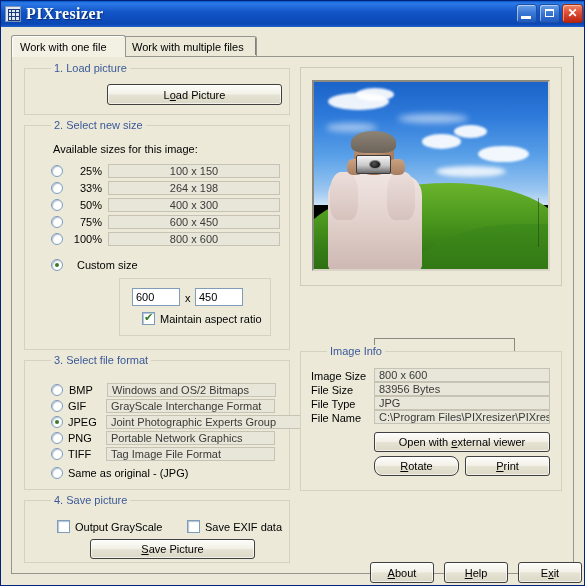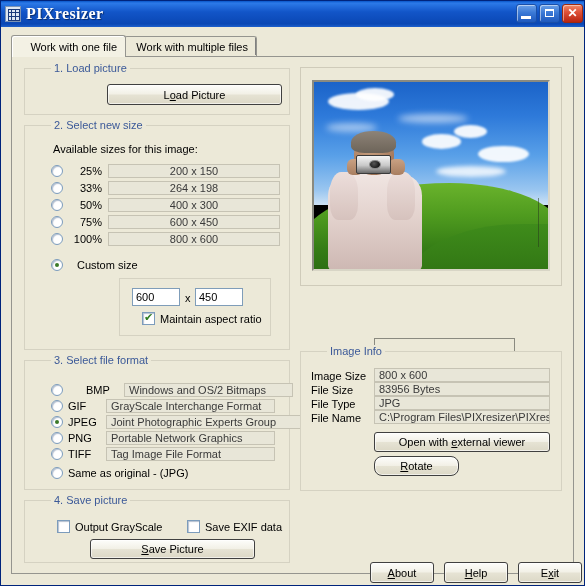--- a/index.html
+++ b/index.html
@@ -94,21 +94,21 @@
   }
   
   .tabstrip {
     position: absolute; left: 8px; top: 9px;
     width: 563px; height: 21px;
   }
   .tab {
     position: absolute; top: 0; height: 21px;
     box-sizing: border-box;
     font-size: 11px; color: #000;
-    display: flex; align-items: center; justify-content: flex-end;
+    display: flex; align-items: center; justify-content: flex-start;
     padding: 0 8px;
     background: #ece9d8;
     border: 1px solid #95958f;
     border-bottom: none;
     border-radius: 3px 3px 0 0;
   }
   .tab.active {
     background: #f3f1e4;
     top: -1px; height: 22px;
     box-shadow: inset 1px 1px 0 #ffffff;
@@ -336,21 +336,21 @@
       </div>
 
       <div class="group" style="left:12px; top:68px; width:266px; height:225px;">
         <div class="gtitle">2. Select new size</div>
 
         <div class="lbl" style="left:28px; top:17px;">Available sizes for this image:</div>
 
         <div class="row" style="position:absolute; left:26px; top:38px;">
           <div class="radio"></div>
           <div style="width:34px; text-align:right; margin-left:5px; font-size:11px;">25%</div>
-          <div class="rofield center" style="width:172px; height:14px; margin-left:6px;">200 x 150</div>
+          <div class="rofield center" style="width:172px; height:14px; margin-left:6px;">100 x 150</div>
         </div>
         <div class="row" style="position:absolute; left:26px; top:55px;">
           <div class="radio"></div>
           <div style="width:34px; text-align:right; margin-left:5px; font-size:11px;">33%</div>
           <div class="rofield center" style="width:172px; height:14px; margin-left:6px;">264 x 198</div>
         </div>
         <div class="row" style="position:absolute; left:26px; top:72px;">
           <div class="radio"></div>
           <div style="width:34px; text-align:right; margin-left:5px; font-size:11px;">50%</div>
           <div class="rofield center" style="width:172px; height:14px; margin-left:6px;">400 x 300</div>
@@ -380,21 +380,21 @@
             <div style="margin-left:5px; font-size:11px;">Maintain aspect ratio</div>
           </div>
         </div>
       </div>
 
       <div class="group" style="left:12px; top:303px; width:266px; height:130px;">
         <div class="gtitle">3. Select file format</div>
 
         <div class="row" style="position:absolute; left:26px; top:22px;">
           <div class="radio"></div>
-          <div style="width:38px; margin-left:23px; font-size:11px;">BMP</div>
+          <div style="width:38px; margin-left:6px; font-size:11px;">BMP</div>
           <div class="rofield" style="width:169px; height:14px;">Windows and OS/2 Bitmaps</div>
         </div>
         <div class="row" style="position:absolute; left:26px; top:38px;">
           <div class="radio"></div>
           <div style="width:38px; margin-left:5px; font-size:11px;">GIF</div>
           <div class="rofield" style="width:169px; height:14px;">GrayScale Interchange Format</div>
         </div>
         <div class="row" style="position:absolute; left:26px; top:54px;">
           <div class="radio on"></div>
           <div style="width:38px; margin-left:5px; font-size:11px;">JPEG</div>
@@ -475,20 +475,23 @@
 
         <div class="lbl" style="left:10px; top:60px;">File Name</div>
         <div class="rofield" style="position:absolute; left:73px; top:58px; width:176px; height:14px;">C:\Program Files\PIXresizer\PIXresiz</div>
 
         <div class="btn dark-frame" style="position:absolute; left:73px; top:80px; width:176px; height:20px;">
           <span>Open with <u>e</u>xternal viewer</span>
         </div>
         <div class="btn dark-frame" style="position:absolute; left:73px; top:104px; width:85px; height:20px;border-radius:8px;">
           <span><u>R</u>otate</span>
         </div>
+        <div class="btn dark-frame" style="position:absolute; left:164px; top:104px; width:85px; height:20px;">
+          <span><u>P</u>rint</span>
+        </div>
       </div>
 
 
       <div class="btn dark-frame" style="position:absolute; left:358px; top:505px; width:64px; height:21px;">
         <span><u>A</u>bout</span>
       </div>
       <div class="btn dark-frame" style="position:absolute; left:432px; top:505px; width:64px; height:21px;">
         <span><u>H</u>elp</span>
       </div>
       <div class="btn dark-frame" style="position:absolute; left:506px; top:505px; width:64px; height:21px;">

